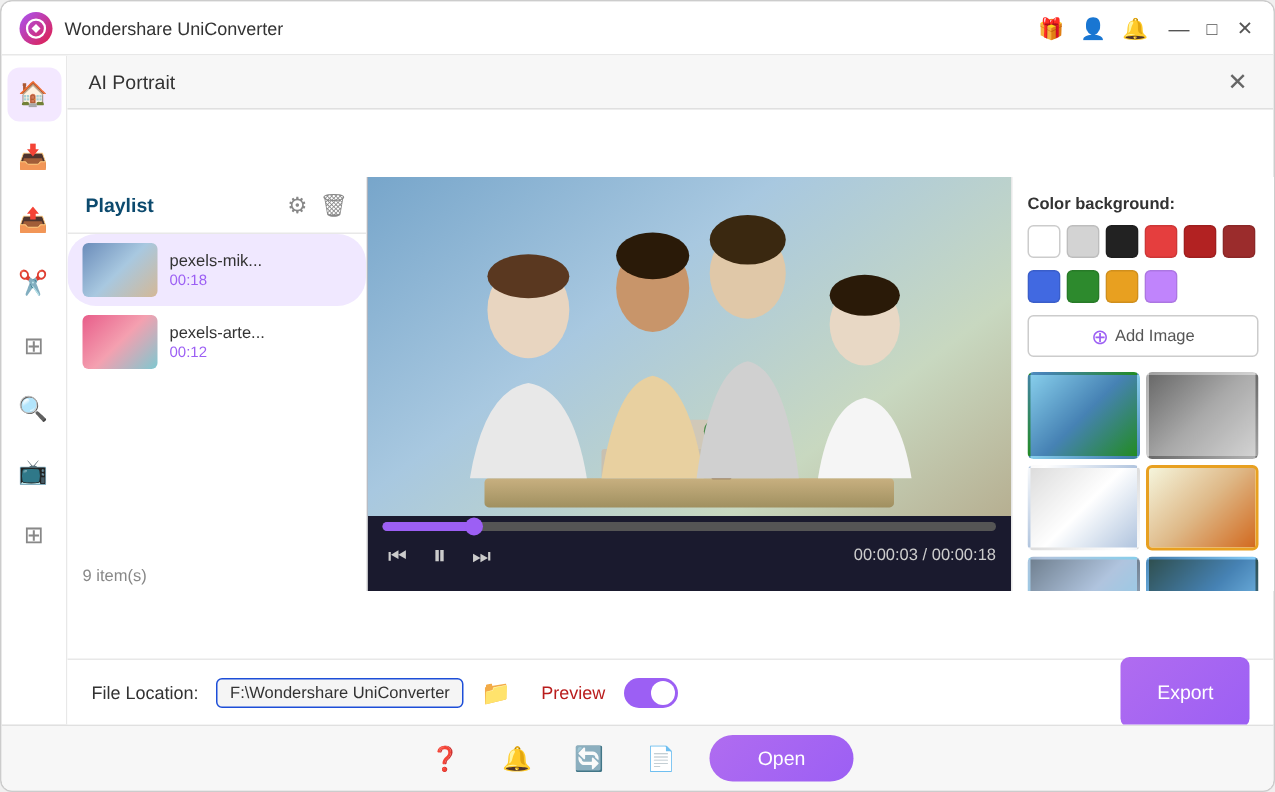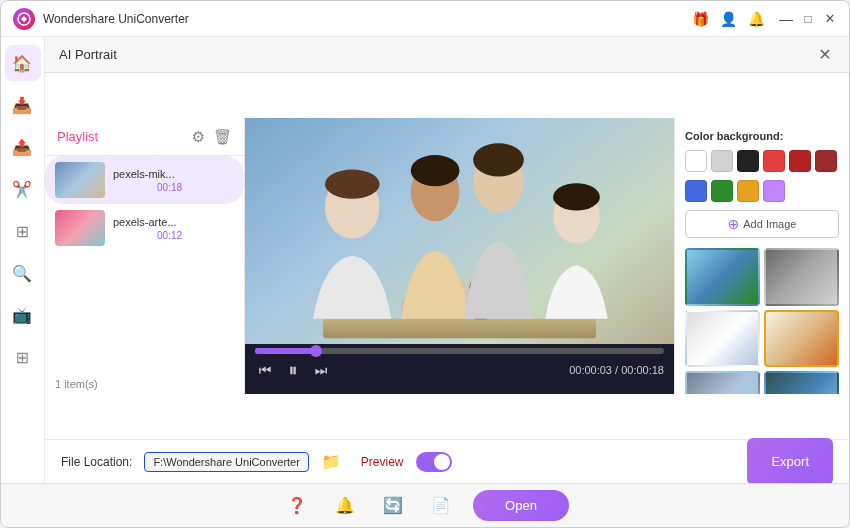--- a/index.html
+++ b/index.html
@@ -161,22 +161,22 @@
     }
     .playlist-header {
       height: 38px;
       display: flex;
       align-items: center;
       padding: 0 12px;
       border-bottom: 1px solid #e8e8e8;
     }
     .playlist-header-title {
       font-size: 13px;
-      font-weight: 400;
-      color: #ec4899;
+      font-weight: 700;
+      color: #0c4a6e;
       flex: 1;
     }
     .playlist-header-icons {
       display: flex;
       gap: 8px;
     }
     .playlist-item {
       display: flex;
       align-items: center;
       padding: 6px 10px;
@@ -203,21 +203,20 @@
       font-size: 11px;
       color: #333;
       white-space: nowrap;
       overflow: hidden;
       text-overflow: ellipsis;
     }
     .playlist-duration {
       font-size: 10px;
       color: #9c5ff4;
       margin-top: 2px;
-      margin-left: 44px;
     }
     
     .video-area {
       flex: 1;
       display: flex;
       flex-direction: column;
       overflow: hidden;
     }
     .video-container {
       flex: 1;
@@ -522,21 +521,21 @@
           <div class="playlist-item">
             <div class="playlist-thumb thumb-flowers">
             </div>
             <div class="playlist-info">
               <div class="playlist-name">pexels-arte...</div>
               <div class="playlist-duration">00:12</div>
             </div>
           </div>
 
           <div style="flex:1;"></div>
-          <div class="items-count">1 item(s)</div>
+          <div class="items-count">9 item(s)</div>
         </div>
 
         <div class="video-area">
           <div class="video-container">
             <div class="video-preview">
               
               <svg width="100%" height="100%" viewBox="0 0 440 340" preserveAspectRatio="xMidYMid slice" xmlns="http://www.w3.org/2000/svg">
 
                 <defs>
                   <linearGradient id="bgGrad" x1="0%" y1="0%" x2="100%" y2="100%">

